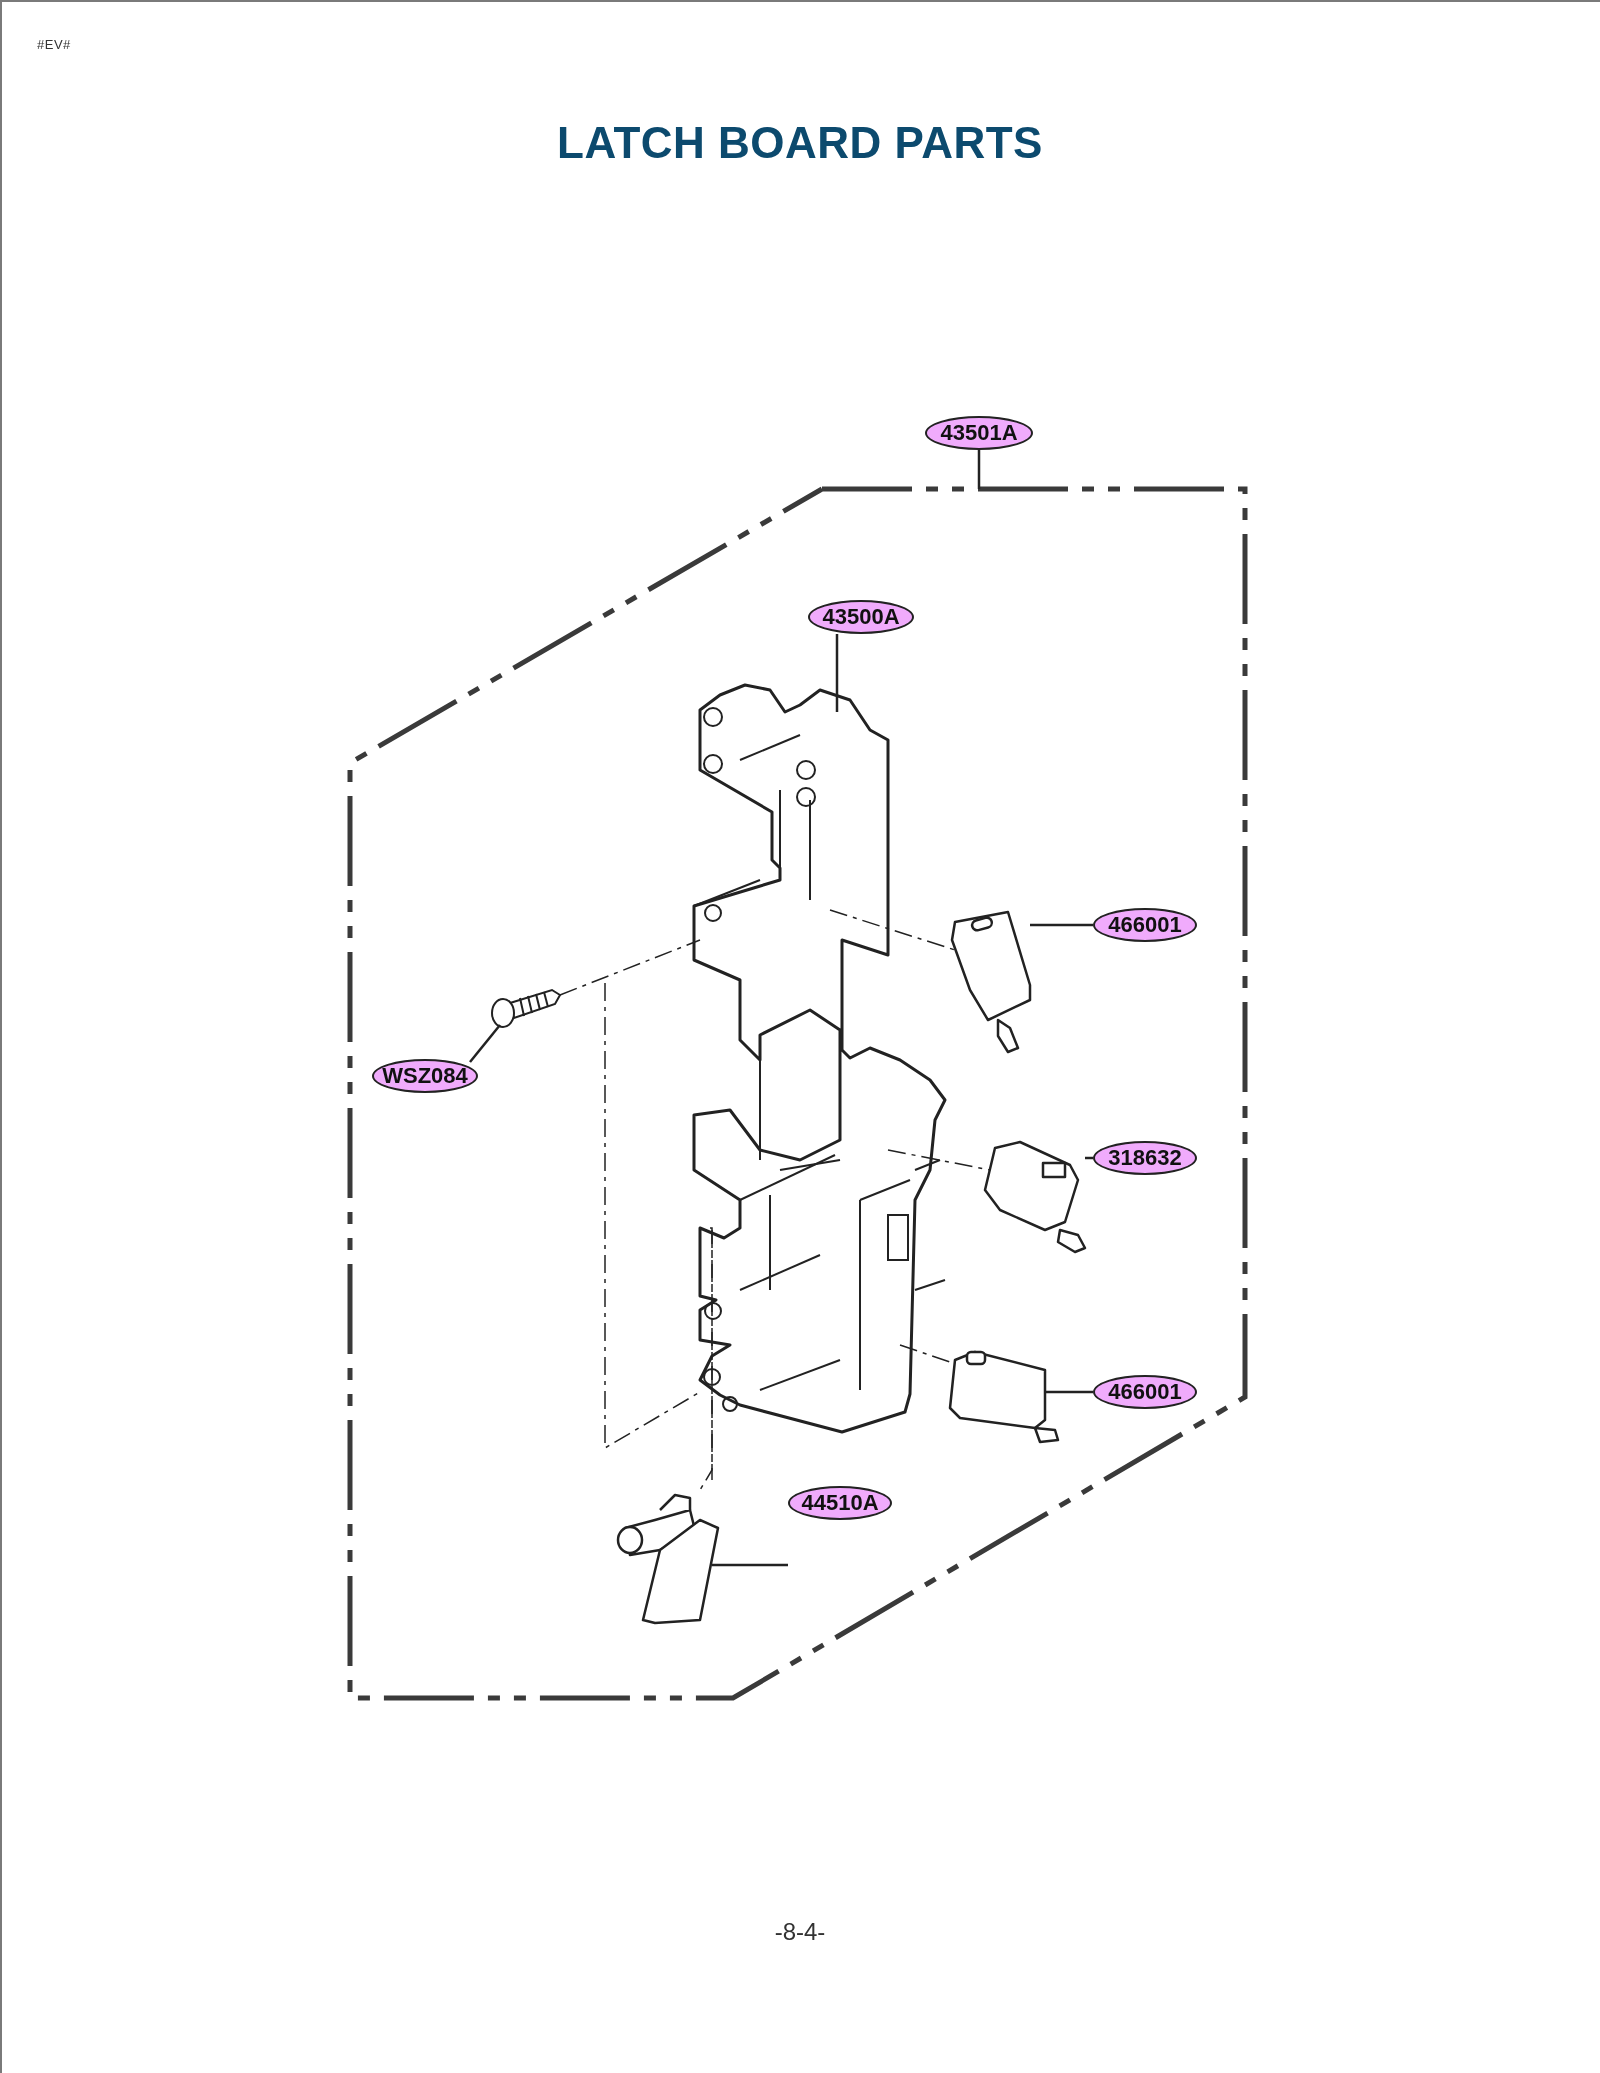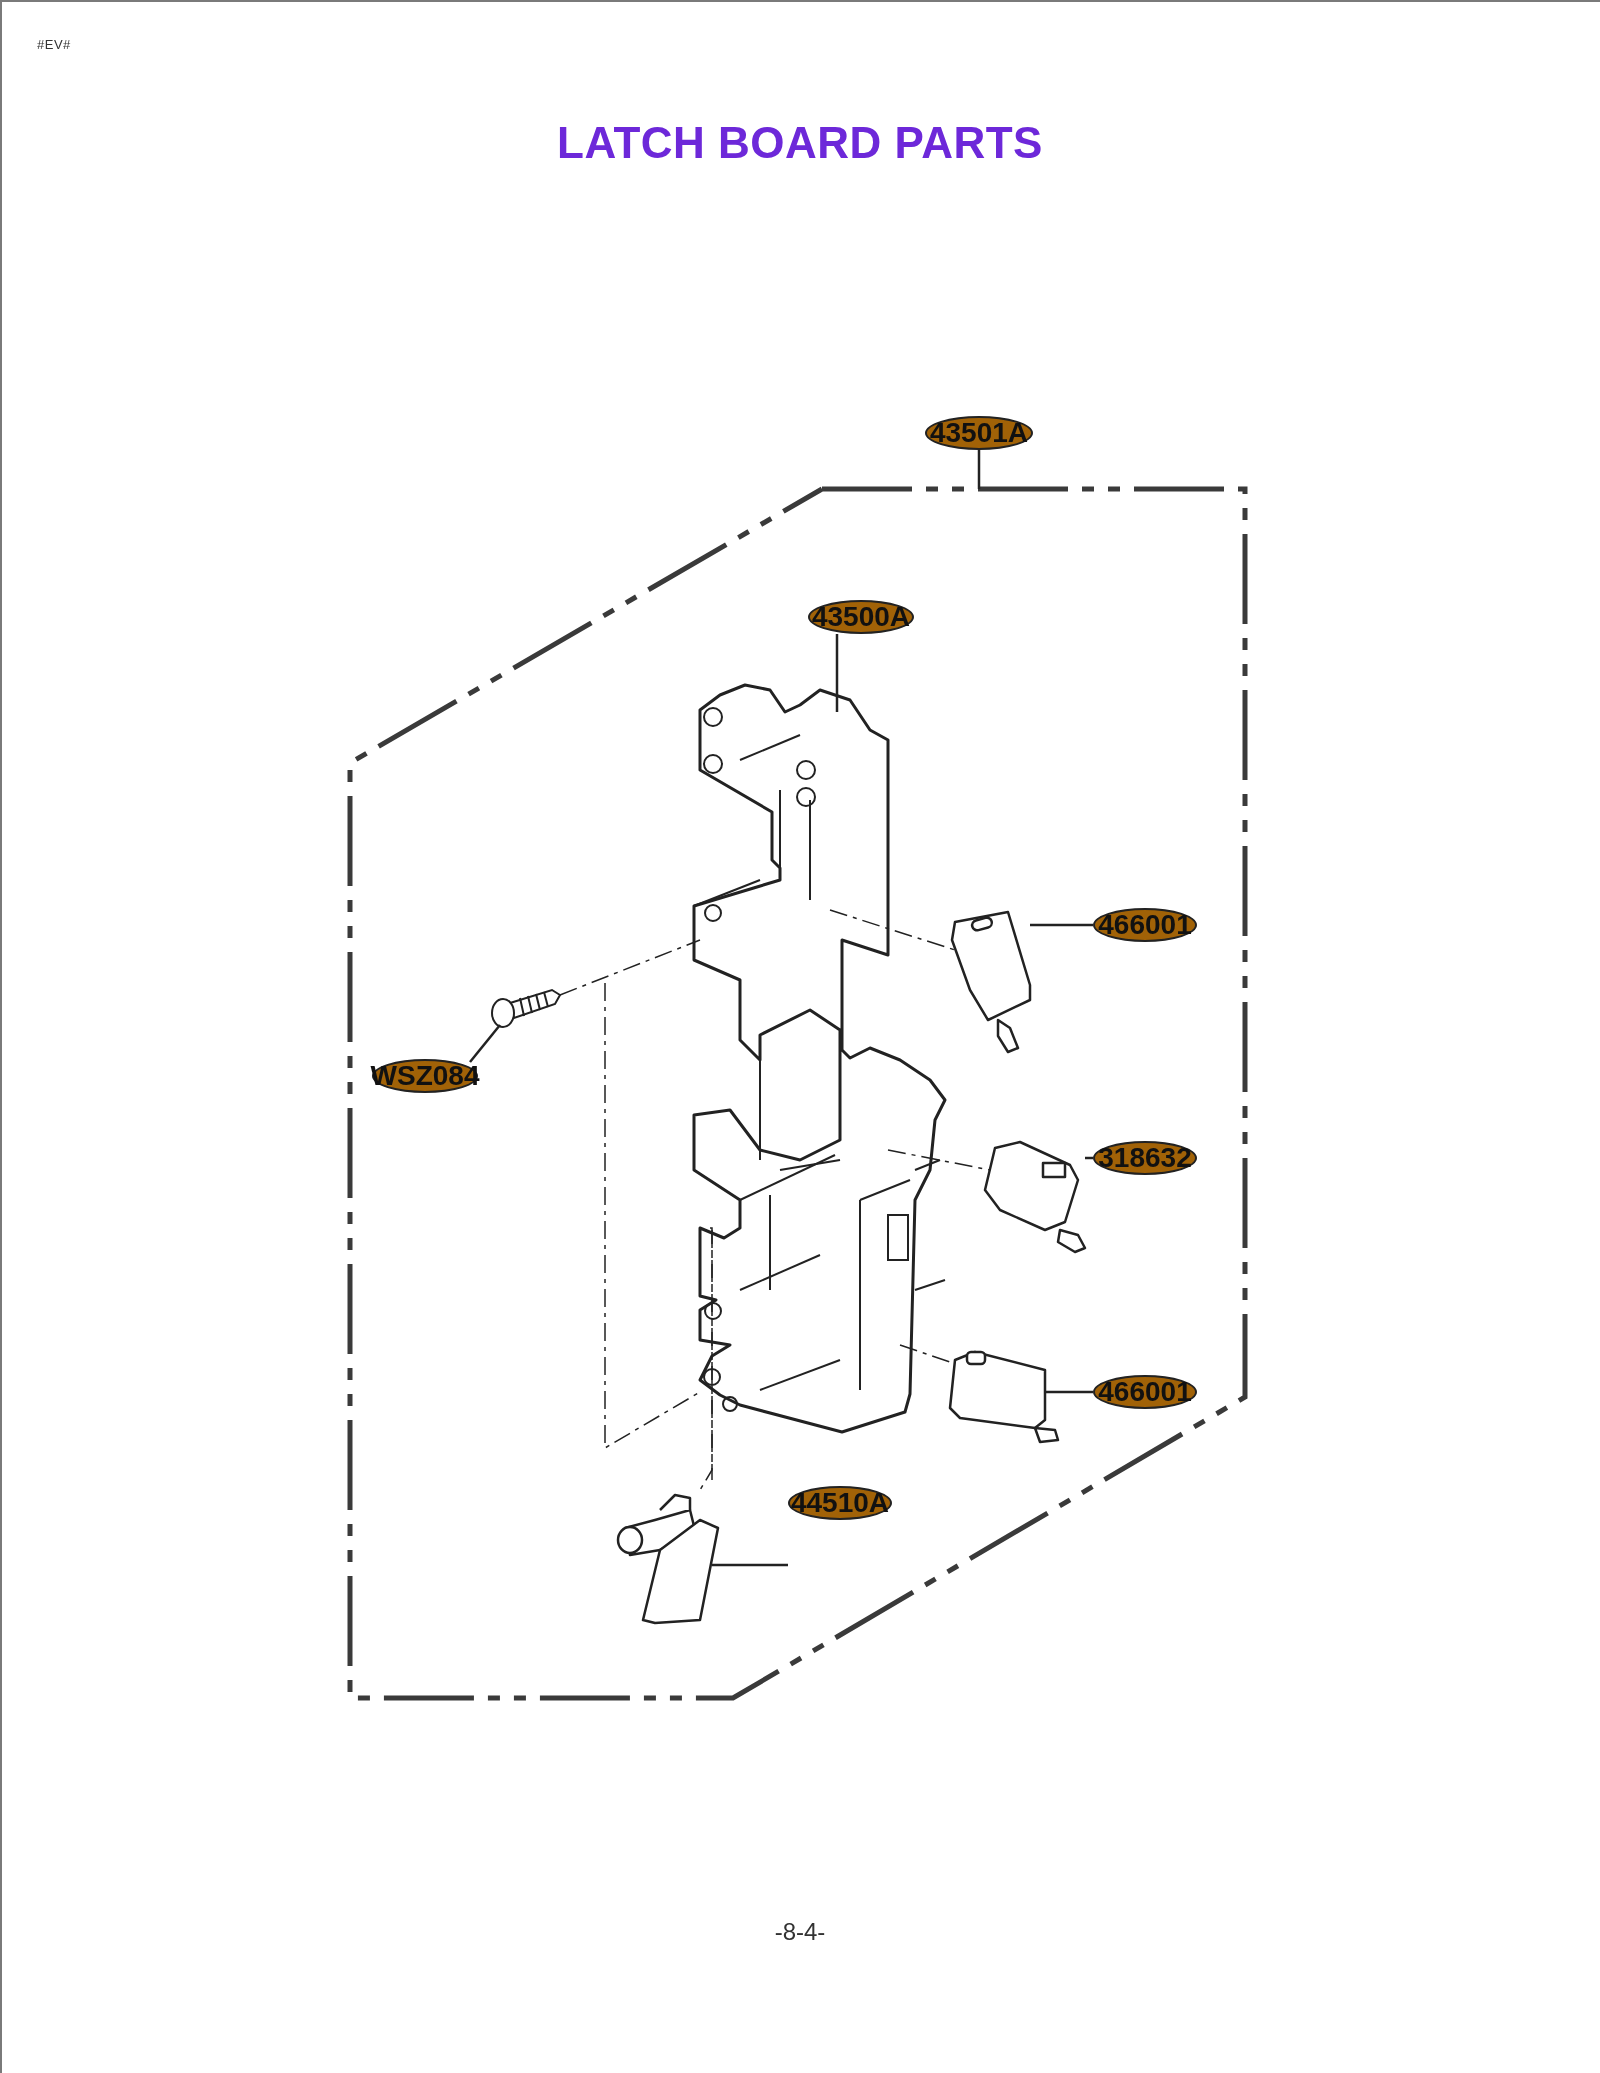--- a/index.html
+++ b/index.html
@@ -2,27 +2,27 @@
 <html><head>
 <meta charset="utf-8">
 <style>
   html, body { margin:0; padding:0; background:#ffffff; }
   body { width:1600px; height:2073px; position:relative; overflow:hidden;
          font-family:"Liberation Sans", sans-serif; }
   .page-border { position:absolute; left:0; top:0; width:1598px; height:2071px;
          border-left:2px solid #7a7a7a; border-top:2px solid #7a7a7a; box-sizing:content-box; }
   .doc-code { position:absolute; left:37px; top:37px; font-size:13px; font-weight:normal; color:#333; letter-spacing:0.5px; }
   .title { position:absolute; left:0; width:1600px; top:118px; text-align:center;
-           font-size:44px; font-weight:bold; color:#6d28d9; letter-spacing:0.5px; }
+           font-size:44px; font-weight:bold; color:#0c4a6e; letter-spacing:0.5px; }
   .page-number { position:absolute; left:0; width:1600px; top:1918px; text-align:center;
                  font-size:24px; color:#333; }
   svg.diagram { position:absolute; left:0; top:0; }
   .callout { position:absolute; height:34px; border:2px solid #222; border-radius:50%;
-             display:flex; align-items:center; justify-content:center; background:#a16207;
-             font-weight:bold; font-size:28px; color:#111; box-sizing:border-box; }
+             display:flex; align-items:center; justify-content:center; background:#f0abfc;
+             font-weight:bold; font-size:22px; color:#111; box-sizing:border-box; }
 </style>
 </head>
 <body>
 
 <div class="page-border"></div>
 
 <div class="doc-code">#EV#</div>
 <div class="title">LATCH BOARD PARTS</div>
 
 <svg class="diagram" width="1600" height="2073" viewBox="0 0 1600 2073" xmlns="http://www.w3.org/2000/svg">

